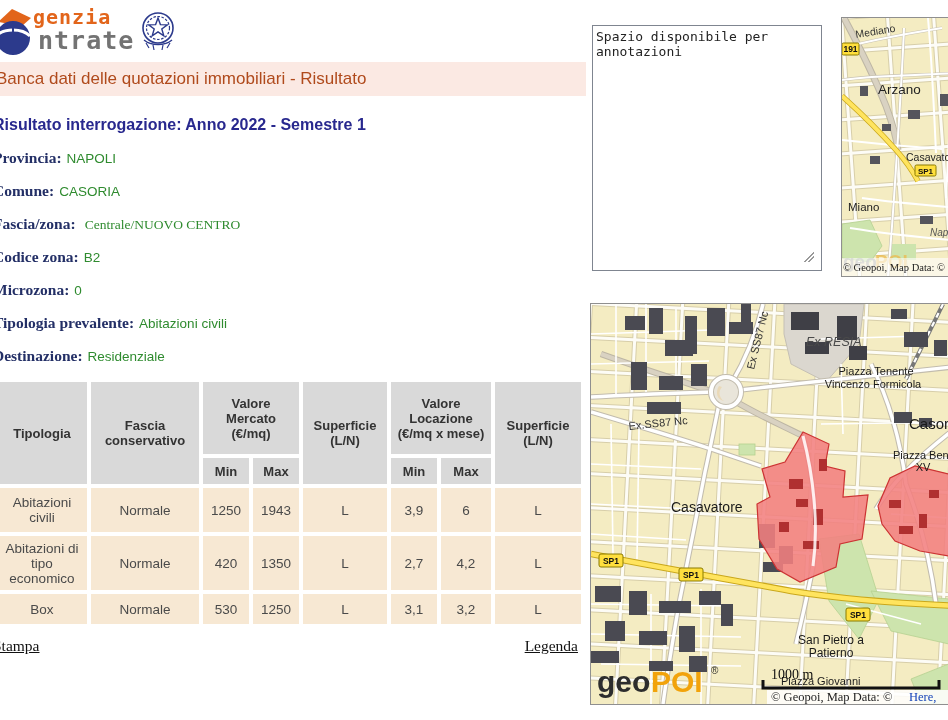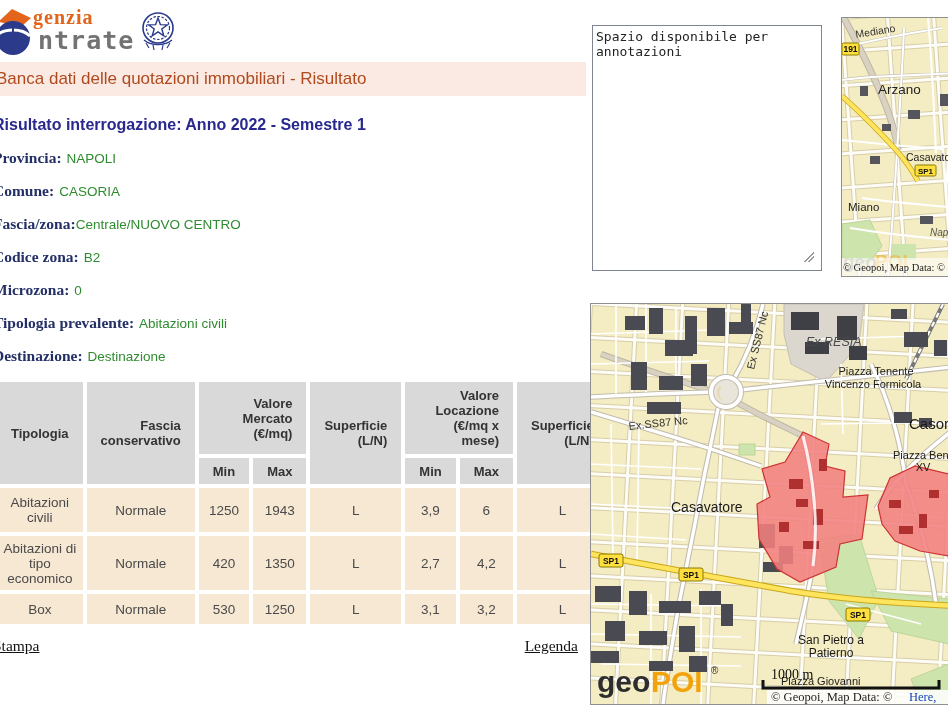--- a/index.html
+++ b/index.html
@@ -5,37 +5,37 @@
   html,body{margin:0;padding:0;}
   body{
     width:948px;height:720px;position:relative;overflow:hidden;
     background:#ffffff;font-family:"Liberation Sans",sans-serif;
   }
   
   .left-col{position:absolute;left:-7px;top:6px;width:598px;}
   .logo-row{position:relative;height:52px;}
   .logo-mark{position:absolute;left:0;top:1px;}
   .logo-text{position:absolute;left:40px;top:1px;font-family:"DejaVu Sans Mono",monospace;font-weight:bold;letter-spacing:1px;line-height:1;}
-  .logo-line1{font-size:20px;color:#e2651b;font-family:Liberation Serif, serif;}
+  .logo-line1{font-size:20px;color:#e2651b;}
   .logo-line2{font-size:25px;color:#737373;margin-top:1px;margin-left:5px;}
   .emblem{position:absolute;left:146px;top:0;}
   .title-bar{
     margin-top:4px;width:590px;height:34px;background:#fbe9e3;
     color:#b04a1c;font-size:17px;line-height:34px;padding-left:3px;white-space:nowrap;
   }
   .result-heading{margin-top:20px;font-size:16px;font-weight:bold;color:#28288e;}
   .detail{margin-top:15px;line-height:17px;}
   .detail .dlabel{font-family:"Liberation Serif",serif;font-weight:bold;font-size:15.5px;color:#232f66;}
   .detail .dvalue{font-size:13.5px;color:#2f8b2f;margin-left:5px;}
-  .detail.fascia .dvalue{margin-left:0;}
+  .detail.fascia .dvalue{margin-left:9px;font-family:Liberation Serif, serif;}
   
   table.quot{border-collapse:separate;border-spacing:4px;margin-top:13px;table-layout:fixed;}
   table.quot th{
-    background:#d9d9d9;color:#333;font-size:13px;font-weight:bold;text-align:right;
-    padding:5px 14px;vertical-align:middle;box-sizing:border-box;
+    background:#d9d9d9;color:#333;font-size:13px;font-weight:bold;text-align:center;
+    padding:5px 3px;vertical-align:middle;box-sizing:border-box;
   }
   table.quot td{
     background:#f7e8d3;color:#4a4a4a;font-size:13.5px;text-align:center;
     padding:4px 3px;vertical-align:middle;box-sizing:border-box;
   }
   
   .links-row{width:585px;margin-top:9px;display:flex;justify-content:space-between;
     font-family:"Liberation Serif",serif;font-size:15.5px;}
   .links-row a{color:#111;text-decoration:underline;cursor:pointer;}
   
@@ -94,21 +94,21 @@
   <div class="detail">
     <span class="dlabel">Codice zona:</span><span class="dvalue">B2</span>
   </div>
   <div class="detail">
     <span class="dlabel">Microzona:</span><span class="dvalue">0</span>
   </div>
   <div class="detail">
     <span class="dlabel">Tipologia prevalente:</span><span class="dvalue">Abitazioni civili</span>
   </div>
   <div class="detail">
-    <span class="dlabel">Destinazione:</span><span class="dvalue">Destinazione</span>
+    <span class="dlabel">Destinazione:</span><span class="dvalue">Residenziale</span>
   </div>
 
   <table class="quot">
     <colgroup>
       <col style="width:90px">
         <col style="width:108px">
         <col style="width:46px">
         <col style="width:46px">
       <col style="width:84px">
         <col style="width:46px">

